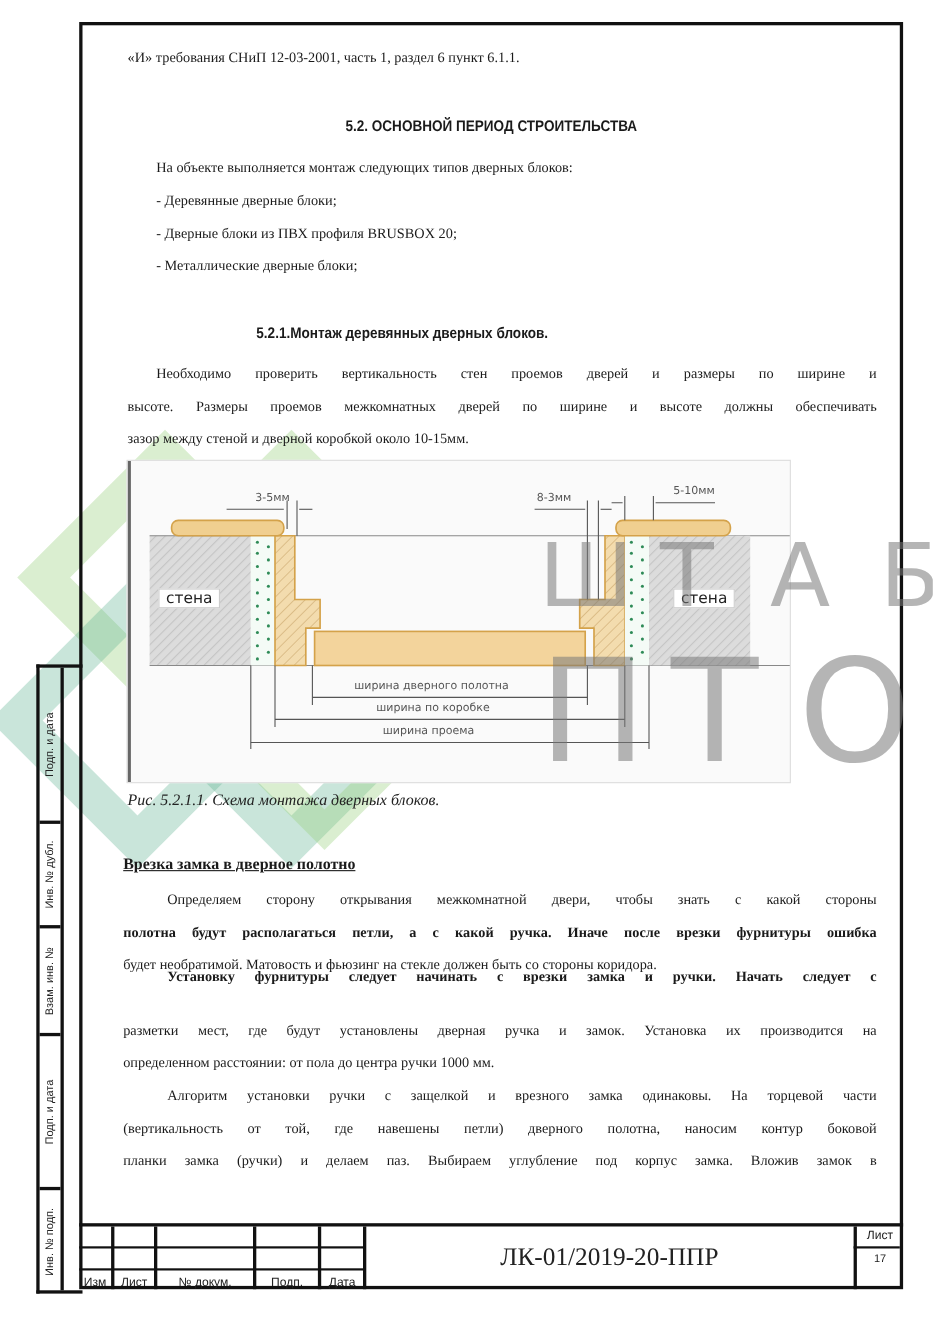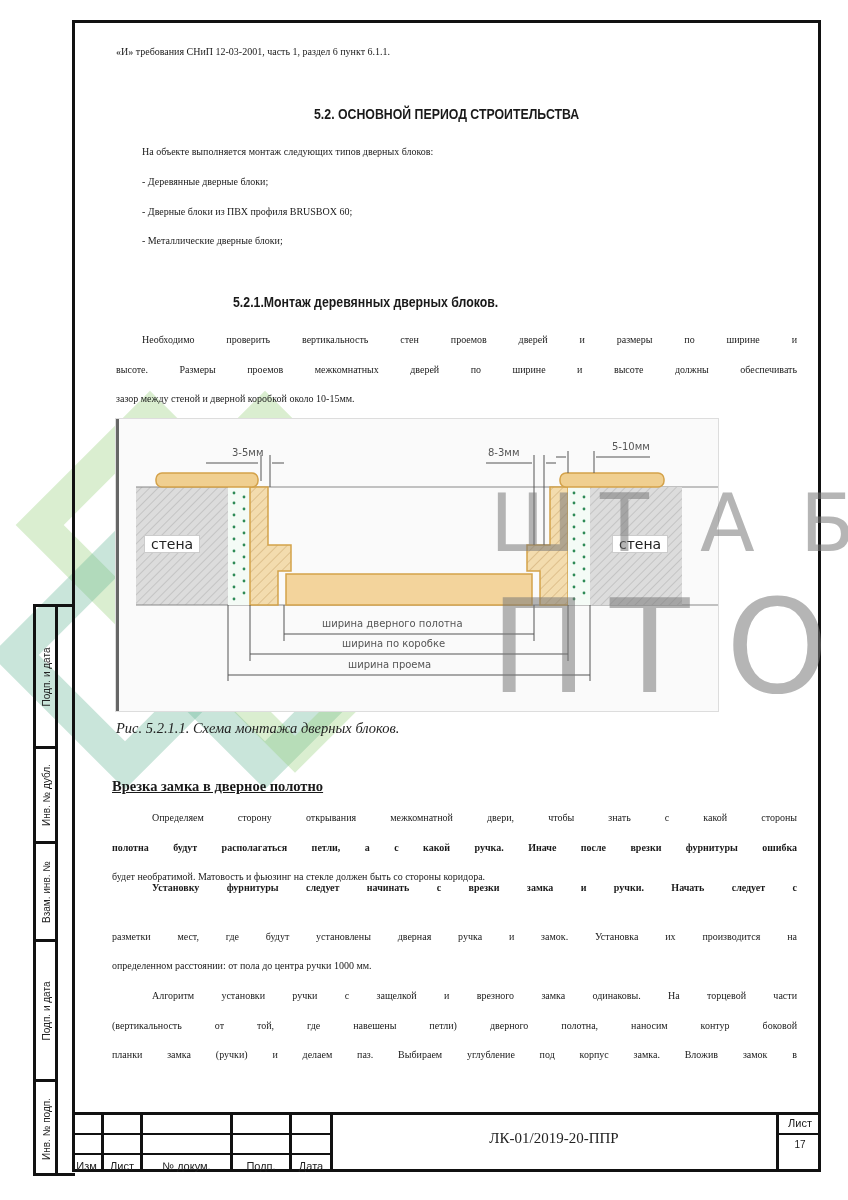--- a/index.html
+++ b/index.html
@@ -6,36 +6,36 @@
   body { width: 848px; height: 1200px; position: relative; overflow: hidden; font-family: "Liberation Serif", serif; color: #1a1a1a; }
 
   .frame { position: absolute; left: 72px; top: 20px; width: 749px; height: 1152px; border: 3px solid #111; box-sizing: border-box; }
 
   .side-strip { position: absolute; left: 33px; top: 604px; width: 42px; height: 572px; border: 3px solid #111; border-right: none; box-sizing: border-box; }
   .side-col-divider { position: absolute; left: 19px; top: 0; width: 3px; height: 100%; background: #111; }
   .side-cell { position: absolute; left: 0; width: 19px; border-bottom: 3px solid #111; box-sizing: border-box; }
   .side-cell:last-child { border-bottom: none; }
   .side-label { position: absolute; left: 50%; top: 50%; transform: translate(-50%, -50%) rotate(-90deg); white-space: nowrap; font-family: "Liberation Sans", sans-serif; font-size: 10px; color: #222; }
 
-  .txt { position: absolute; font-size: 10px; line-height: 28px; }
+  .txt { position: absolute; font-size: 13px; line-height: 28px; }
   .justify { text-align: justify; text-align-last: justify; }
   .heading { position: absolute; font-family: "Liberation Sans", sans-serif; font-weight: bold; font-size: 13px; transform: scaleX(0.88); transform-origin: left center; white-space: nowrap; }
   .caption { position: absolute; font-style: italic; font-size: 14.5px; color: #222; }
   .subheading { position: absolute; font-weight: bold; text-decoration: underline; font-size: 14.5px; }
 
   .figure { position: absolute; left: 115px; top: 418px; width: 604px; height: 294px; background: #fafafa; border: 1px solid #ddd; box-sizing: border-box; overflow: hidden; }
   .figure .left-bar { position: absolute; left: 0; top: 0; width: 3px; height: 100%; background: #666; }
   .fig-label { position: absolute; font-family: "DejaVu Sans", sans-serif; font-size: 10px; color: #555; white-space: nowrap; }
   .wall-label { position: absolute; font-family: "DejaVu Sans", sans-serif; font-size: 14px; color: #222; background: #fff; padding: 0 6px; border: 1px solid #ccc; }
 
   .title-block { position: absolute; left: 72px; top: 1112px; width: 749px; height: 60px; border-top: 3px solid #111; box-sizing: border-box; }
   .tb-vline { position: absolute; top: 0; width: 3px; height: 100%; background: #111; }
   .tb-hline { position: absolute; left: 0; height: 2px; background: #111; }
   .tb-label { position: absolute; bottom: 0; font-family: "Liberation Sans", sans-serif; font-size: 11px; color: #222; text-align: center; }
-  .doc-code { position: absolute; left: 262px; top: 15px; width: 440px; text-align: center; font-size: 15px; color: #222; }
+  .doc-code { position: absolute; left: 262px; top: 15px; width: 440px; text-align: center; font-size: 23px; color: #222; }
   .sheet-label { position: absolute; right: 0; top: 2px; width: 42px; text-align: center; font-family: "Liberation Sans", sans-serif; font-size: 11px; }
   .sheet-num { position: absolute; right: 0; top: 24px; width: 42px; text-align: center; font-family: "Liberation Sans", sans-serif; font-size: 10px; }
 
   .wm-diamond { position: absolute; border: 34px solid rgba(150, 205, 120, 0.35); transform: rotate(45deg); box-sizing: border-box; }
   .wm-diamond.teal { border-color: rgba(100, 180, 150, 0.35); }
   .wm-letter { position: absolute; font-family: "DejaVu Sans", sans-serif; color: rgba(120,120,120,0.55); font-weight: normal; line-height: 1; }
 </style>
 </head>
 <body>
 
@@ -67,21 +67,21 @@
       <span class="side-label">Инв. № подп.</span>
     </div>
 </div>
 
 <div class="txt" style="left:116px; top:38px;">«И» требования СНиП 12-03-2001, часть 1, раздел 6 пункт 6.1.1.</div>
 
 <div class="heading" style="left:314px; top:106px; font-size:14px;">5.2.  ОСНОВНОЙ ПЕРИОД СТРОИТЕЛЬСТВА</div>
 
 <div class="txt" style="left:142px; top:138px;">На объекте выполняется монтаж следующих типов дверных блоков:</div>
 <div class="txt" style="left:142px; top:168px;">- Деревянные дверные блоки;</div>
-<div class="txt" style="left:142px; top:198px;">- Дверные блоки из ПВХ профиля BRUSBOX 60;</div>
+<div class="txt" style="left:142px; top:198px;">- Дверные блоки из ПВХ профиля BRUSBOX 20;</div>
 <div class="txt" style="left:142px; top:227px;">- Металлические дверные блоки;</div>
 
 <div class="heading" style="left:233px; top:294px; font-size:14px;">5.2.1.Монтаж деревянных  дверных блоков.</div>
 
 <div class="txt justify" style="left:142px; top:326px; width:655px;">Необходимо проверить вертикальность стен проемов дверей и размеры по ширине и</div>
 <div class="txt justify" style="left:116px; top:356px; width:681px;">высоте. Размеры проемов межкомнатных дверей по ширине и высоте должны обеспечивать</div>
 <div class="txt" style="left:116px; top:385px;">зазор между стеной и дверной коробкой около 10-15мм.</div>
 
 <div class="figure">
   <div class="left-bar"></div>

